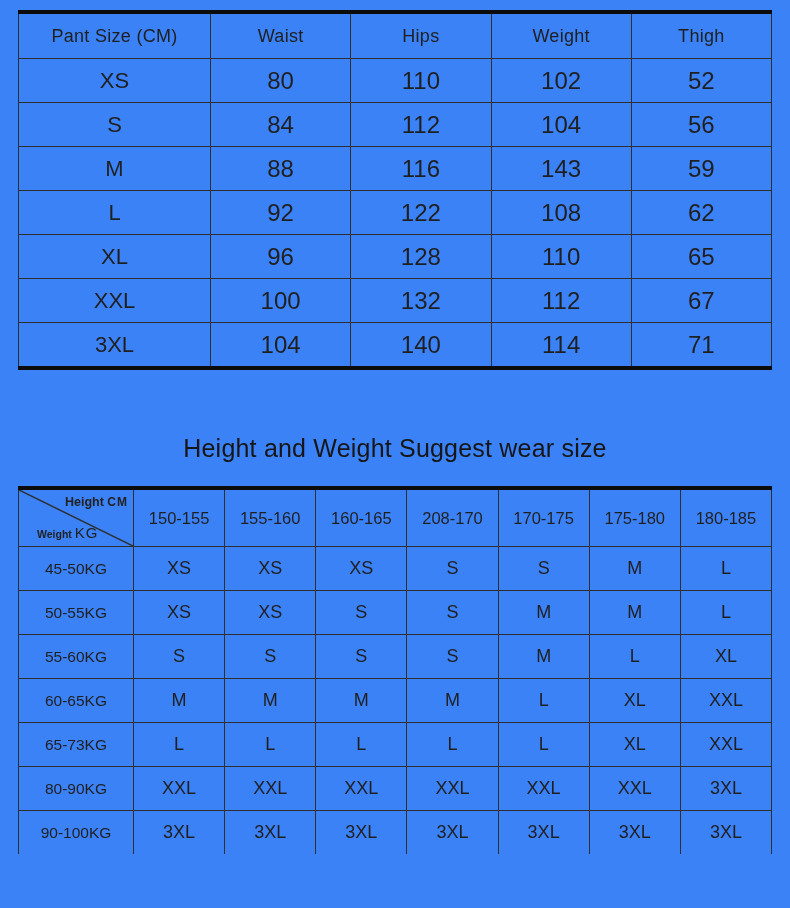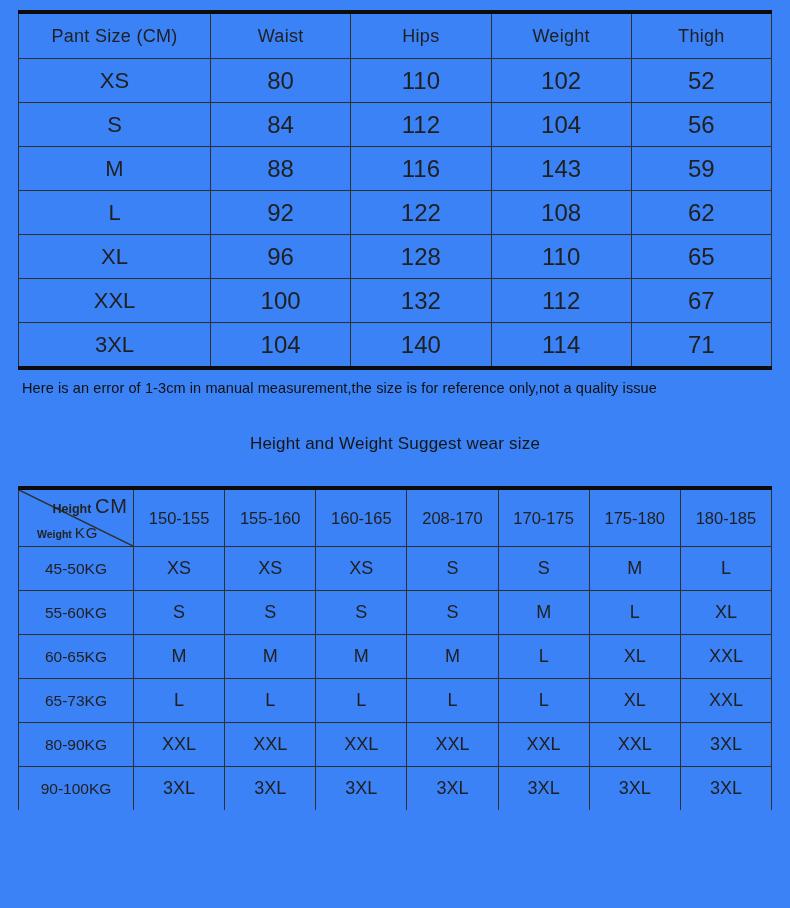--- a/index.html
+++ b/index.html
@@ -22,21 +22,21 @@
   .pant-table th{height:44px;font-size:18px;font-weight:400;letter-spacing:.3px;}
   .pant-table td{height:43px;font-size:24px;}
   .pant-table td.size-cell{font-size:22px;}
   
   .note{
     position:absolute;left:22px;top:380px;font-size:14.5px;color:#111;
     letter-spacing:.1px;
   }
   .suggest-title{
     position:absolute;left:0;top:434px;width:790px;text-align:center;
-    font-size:17px;color:#161616;letter-spacing:.2px;
+    font-size:25px;color:#161616;letter-spacing:.2px;
   }
   
   .suggest-table{
     position:absolute;left:18px;top:486px;width:754px;
     border:1.5px solid #2f2f2f;
     border-top:4.5px solid #0c0c0c;
     border-bottom:0;
   }
   .suggest-table th,.suggest-table td{
     border:1.5px solid #2f2f2f;text-align:center;vertical-align:middle;
@@ -45,21 +45,21 @@
   .suggest-table thead th{height:56px;font-size:16.5px;font-weight:400;}
   .suggest-table td{height:43px;font-size:18px;}
   .suggest-table td.weight-cell{font-size:15.5px;}
   .suggest-table tbody tr:last-child td{border-bottom:0;}
   
   .corner{position:relative;padding:0;}
   .corner svg{position:absolute;inset:0;width:100%;height:100%;}
   .corner .corner-top{
     position:absolute;top:5px;right:5px;font-size:12.5px;font-weight:700;color:#222;
   }
-  .corner .corner-top .unit-big{font-size:20px;font-weight:400;letter-spacing:1px;}
+  .corner .corner-top .unit-big{font-size:12px;font-weight:700;letter-spacing:1px;}
   .corner .corner-bottom{
     position:absolute;bottom:5px;left:18px;font-size:10.5px;font-weight:700;color:#222;
   }
   .corner .corner-bottom .unit-big{font-size:15px;font-weight:400;letter-spacing:1px;}
 </style>
 </head>
 <body>
 
 <div class="page">
 
@@ -126,21 +126,20 @@
       <tr>
         <td class="size-cell">3XL</td>
         <td>104</td>
         <td>140</td>
         <td>114</td>
         <td>71</td>
       </tr>
     </tbody>
   </table>
 
-  <div class="note">Here is an error of 1-3cm in manual measurement,the size is for reference only,not a quality issue</div>
   <div class="suggest-title">Height and Weight Suggest wear size</div>
 
   <table class="suggest-table">
     <colgroup>
       <col style="width:115px">
         <col>
         <col>
         <col>
         <col>
         <col>
@@ -170,20 +169,30 @@
         <td class="weight-cell">45-50KG</td>
         <td>XS</td>
         <td>XS</td>
         <td>XS</td>
         <td>S</td>
         <td>S</td>
         <td>M</td>
         <td>L</td>
       </tr>
       <tr>
+        <td class="weight-cell">50-55KG</td>
+        <td>XS</td>
+        <td>XS</td>
+        <td>S</td>
+        <td>S</td>
+        <td>M</td>
+        <td>M</td>
+        <td>L</td>
+      </tr>
+      <tr>
         <td class="weight-cell">55-60KG</td>
         <td>S</td>
         <td>S</td>
         <td>S</td>
         <td>S</td>
         <td>M</td>
         <td>L</td>
         <td>XL</td>
       </tr>
       <tr>

